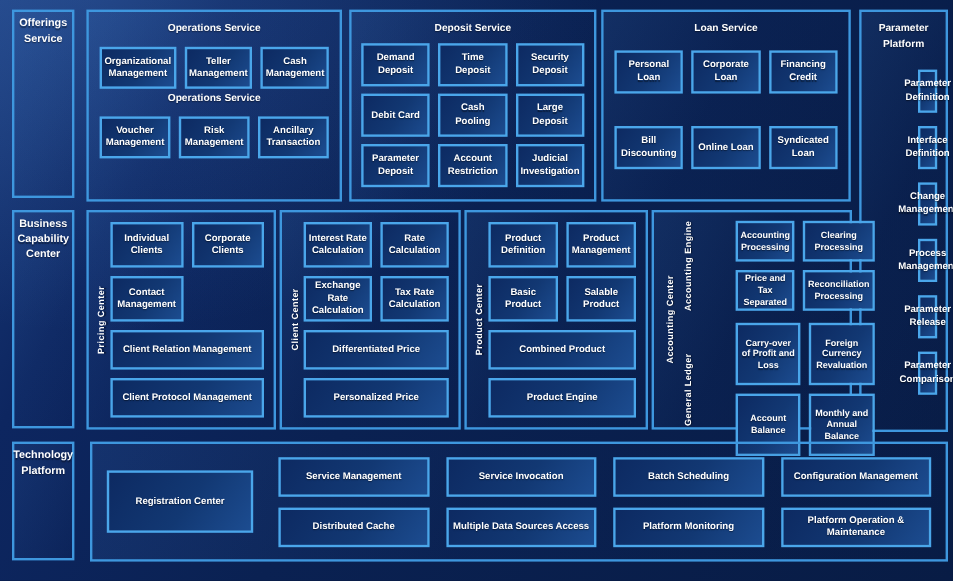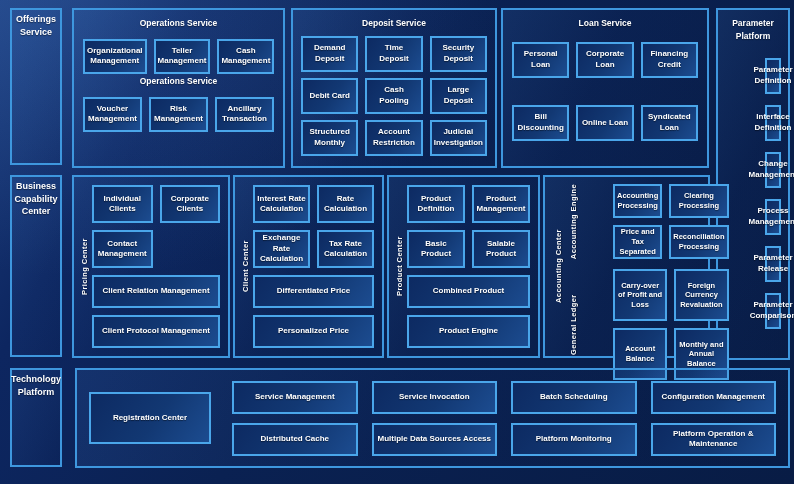--- a/index.html
+++ b/index.html
@@ -126,21 +126,21 @@
       <div class="box">Demand Deposit</div>
       <div class="box">Time Deposit</div>
       <div class="box">Security Deposit</div>
     </div>
     <div class="grid3 g-row">
       <div class="box">Debit Card</div>
       <div class="box">Cash Pooling</div>
       <div class="box">Large Deposit</div>
     </div>
     <div class="grid3 g-row">
-      <div class="box">Structured Monthly</div>
+      <div class="box">Parameter Deposit</div>
       <div class="box">Account Restriction</div>
       <div class="box">Judicial Investigation</div>
     </div>
   </div>
 
   <div class="panel pnl-loan">
     <div class="panel-title">Loan Service</div>
     <div class="grid3 g-row1">
       <div class="box">Personal Loan</div>
       <div class="box">Corporate Loan</div>

